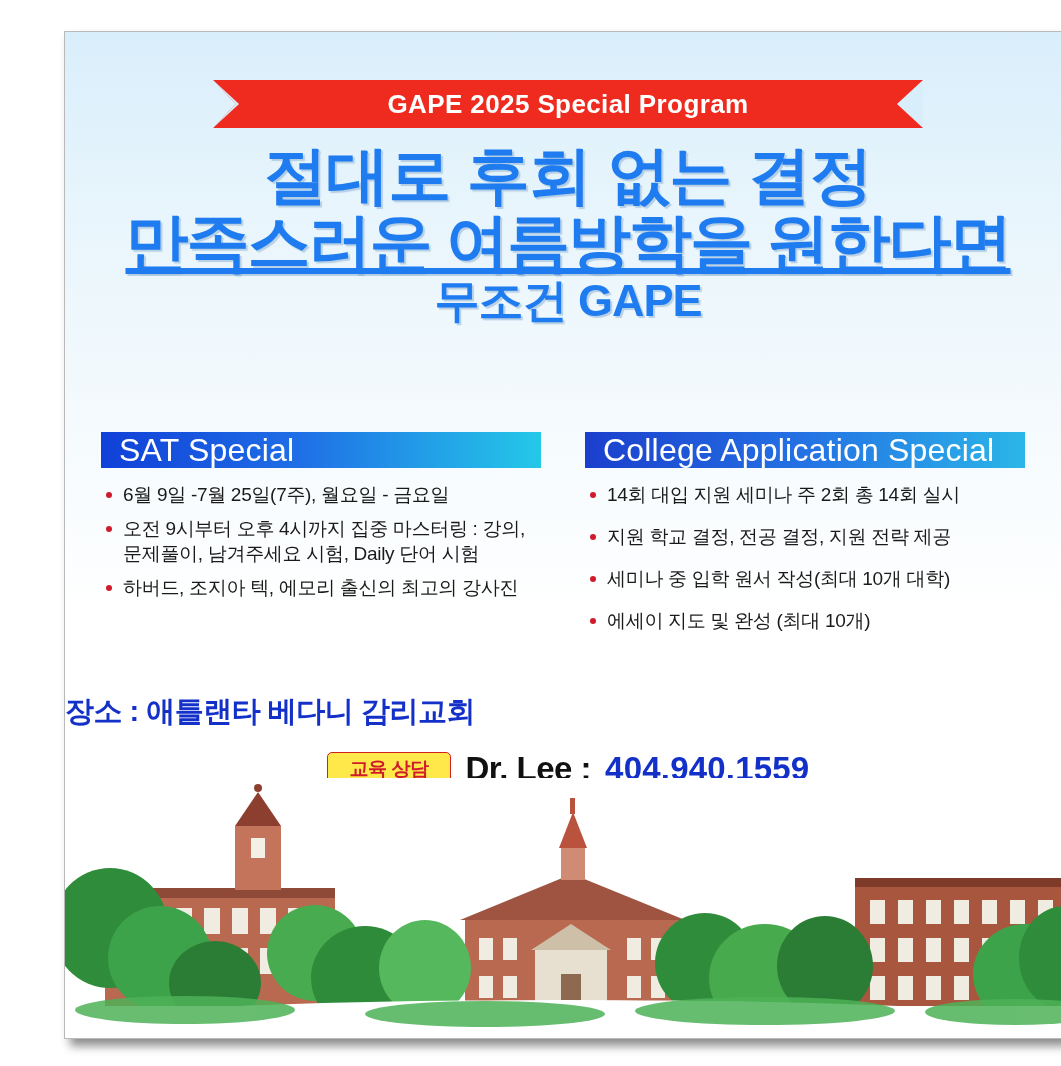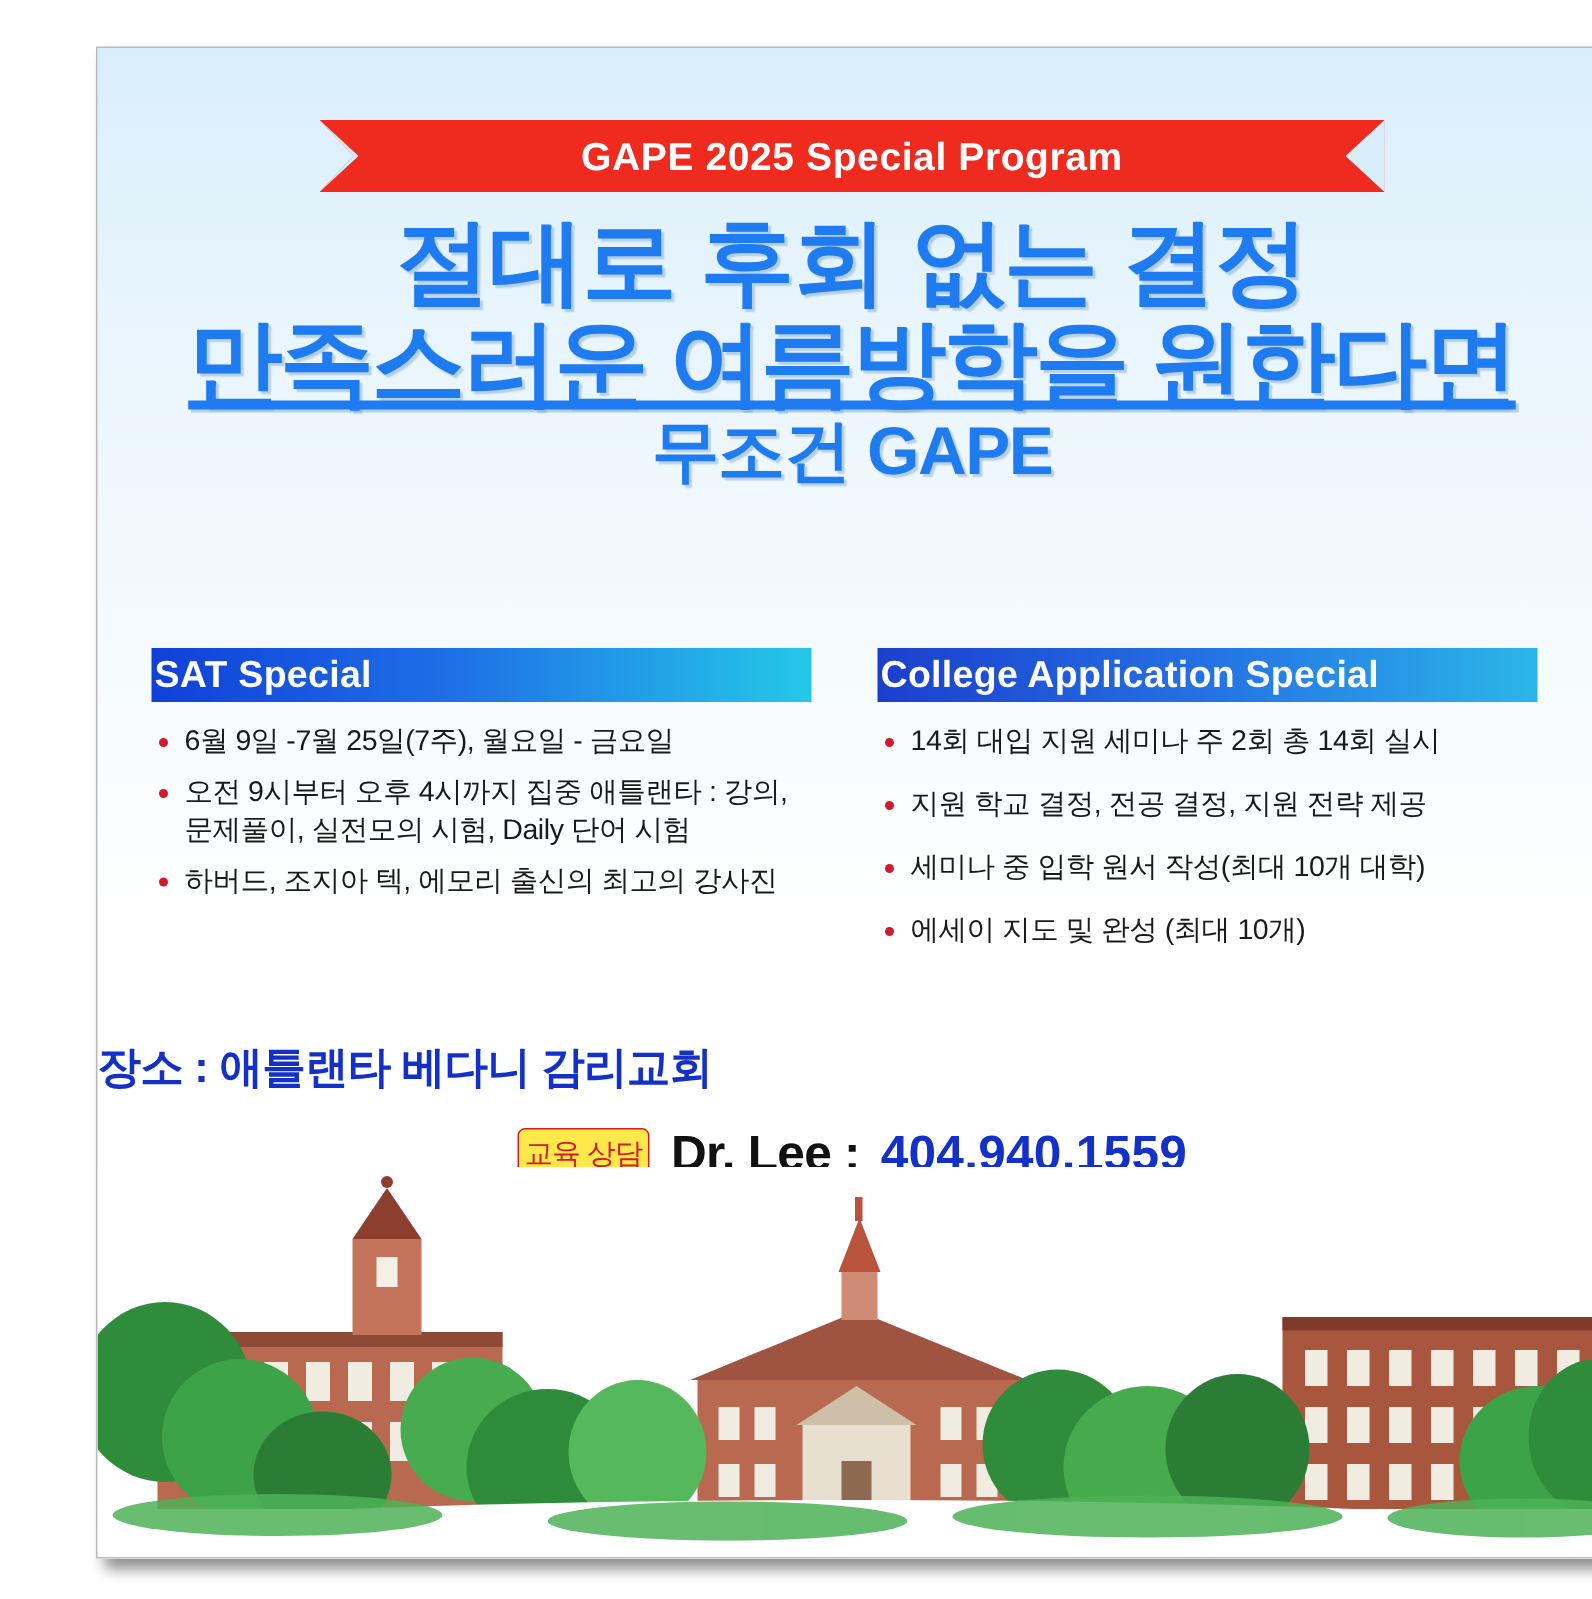--- a/index.html
+++ b/index.html
@@ -103,23 +103,23 @@
     position: absolute;
     top: 400px;
   }
   .col-left { left: 36px; width: 445px; }
   .col-right { left: 520px; width: 455px; }
 
   .col-head {
     height: 36px;
     line-height: 36px;
     color: #ffffff;
-    font-size: 25px;
-    font-weight: bold;
-    padding-left: 2px;
+    font-size: 32px;
+    font-weight: normal;
+    padding-left: 18px;
     box-sizing: border-box;
     letter-spacing: 0.2px;
   }
   .col-left .col-head {
     width: 440px;
     background: linear-gradient(to right, #1040d8 0%, #1f6fe6 45%, #25c8e8 100%);
   }
   .col-right .col-head {
     width: 440px;
     background: linear-gradient(to right, #1b3fcd 0%, #2472e4 50%, #2bb6e8 100%);
@@ -171,22 +171,22 @@
     justify-content: center;
     gap: 14px;
   }
   .consult-badge {
     display: inline-block;
     background: #ffe94a;
     border: 1.5px solid #d21f1f;
     border-radius: 5px;
     color: #cf1b2b;
     font-size: 19px;
-    font-weight: normal;
-    padding: 3px 4px 4px;
+    font-weight: bold;
+    padding: 3px 22px 4px;
     letter-spacing: -0.5px;
   }
   .dr-name {
     font-size: 33px;
     font-weight: bold;
     color: #111111;
     letter-spacing: -0.5px;
   }
   .phone {
     font-size: 33px;
@@ -227,21 +227,21 @@
   <div class="headline">
     <div class="hl1">절대로 후회 없는 결정</div>
     <div class="hl2">만족스러운 여름방학을 원한다면</div>
     <div class="hl3">무조건 GAPE</div>
   </div>
 
   <div class="col col-left">
     <div class="col-head">SAT Special</div>
     <ul class="bullets">
       <li>6월 9일 -7월 25일(7주), 월요일 - 금요일</li>
-      <li>오전 9시부터 오후 4시까지 집중 애틀랜타 : 강의, 문제풀이, 실전모의 시험, Daily 단어 시험</li>
+      <li>오전 9시부터 오후 4시까지 집중 마스터링 : 강의, 문제풀이, 남겨주세요 시험, Daily 단어 시험</li>
       <li>하버드, 조지아 텍, 에모리 출신의 최고의 강사진</li>
     </ul>
   </div>
 
   <div class="col col-right">
     <div class="col-head">College Application Special</div>
     <ul class="bullets">
       <li>14회 대입 지원 세미나 주 2회 총 14회 실시</li>
       <li>지원 학교 결정, 전공 결정, 지원 전략 제공</li>
       <li>세미나 중 입학 원서 작성(최대 10개 대학)</li>

